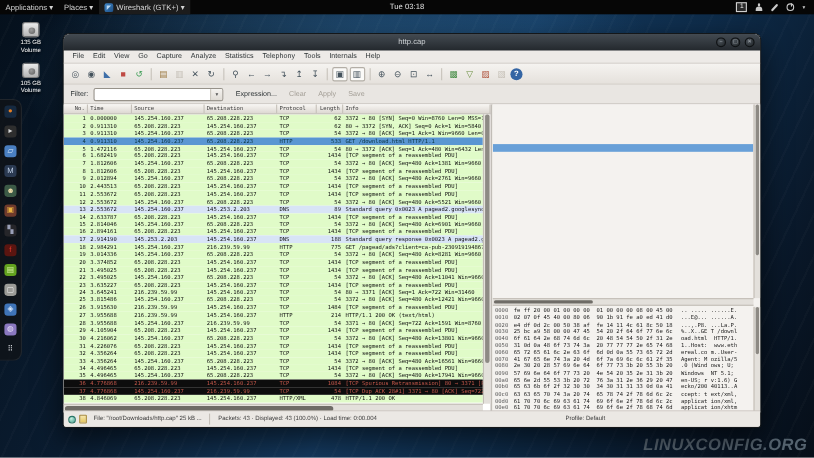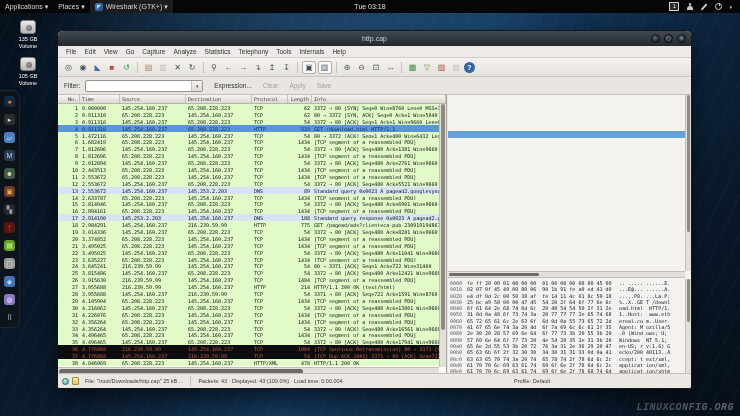--- a/index.html
+++ b/index.html
@@ -5,21 +5,21 @@
   * { box-sizing: border-box; margin: 0; padding: 0; }
   html,body { width:740px; height:416px; overflow:hidden; }
   body {
     position:relative;
     font-family:"Liberation Sans",sans-serif;
     background:
       radial-gradient(ellipse 420px 180px at 42% 16%, rgba(64,140,200,.50), rgba(64,140,200,0) 70%),
       linear-gradient(118deg,#05101c 0%, #0a1c30 28%, #14395e 52%, #0e2c4a 68%, #091728 88%, #060e18 100%);
   }
   .streaks{position:absolute;inset:0;background:repeating-linear-gradient(115deg, rgba(255,255,255,.04) 0 2px, rgba(255,255,255,0) 2px 16px);opacity:.5;pointer-events:none;}
-  .watermark{position:absolute;right:6px;bottom:3px;font-family:Liberation Mono, monospace;font-style:italic;font-weight:bold;font-size:10px;color:#55636f;letter-spacing:.5px;}
+  .watermark{position:absolute;right:6px;bottom:3px;font-family:Liberation Sans, sans-serif;font-style:italic;font-weight:bold;font-size:15px;color:#55636f;letter-spacing:.5px;}
 
   
   .topbar{position:absolute;top:0;left:0;right:0;height:13px;background:#060606;display:flex;align-items:center;color:#d5d5d5;font-size:7px;z-index:50;}
   .tb-item{padding:0 5px;display:flex;align-items:center;gap:3px;height:100%;}
   .tb-item.active{background:#1c1c1c;}
   .ws-appicon{width:8px;height:8px;border-radius:2px;background:linear-gradient(135deg,#3f86c6,#1d4f86);position:relative;display:inline-block;}
   .ws-appicon::after{content:"";position:absolute;left:2px;top:2px;width:0;height:0;border-left:4px solid #bcd9f2;border-bottom:4px solid transparent;}
   .tb-clock{position:absolute;left:50%;transform:translateX(-50%);color:#e0e0e0;}
   .tb-right{margin-left:auto;display:flex;align-items:center;gap:7px;padding-right:8px;}
   .ws-box{border:1px solid #cfcfcf;background:#2a2a2a;font-size:6px;line-height:7px;padding:0 2.5px;color:#eee;}

